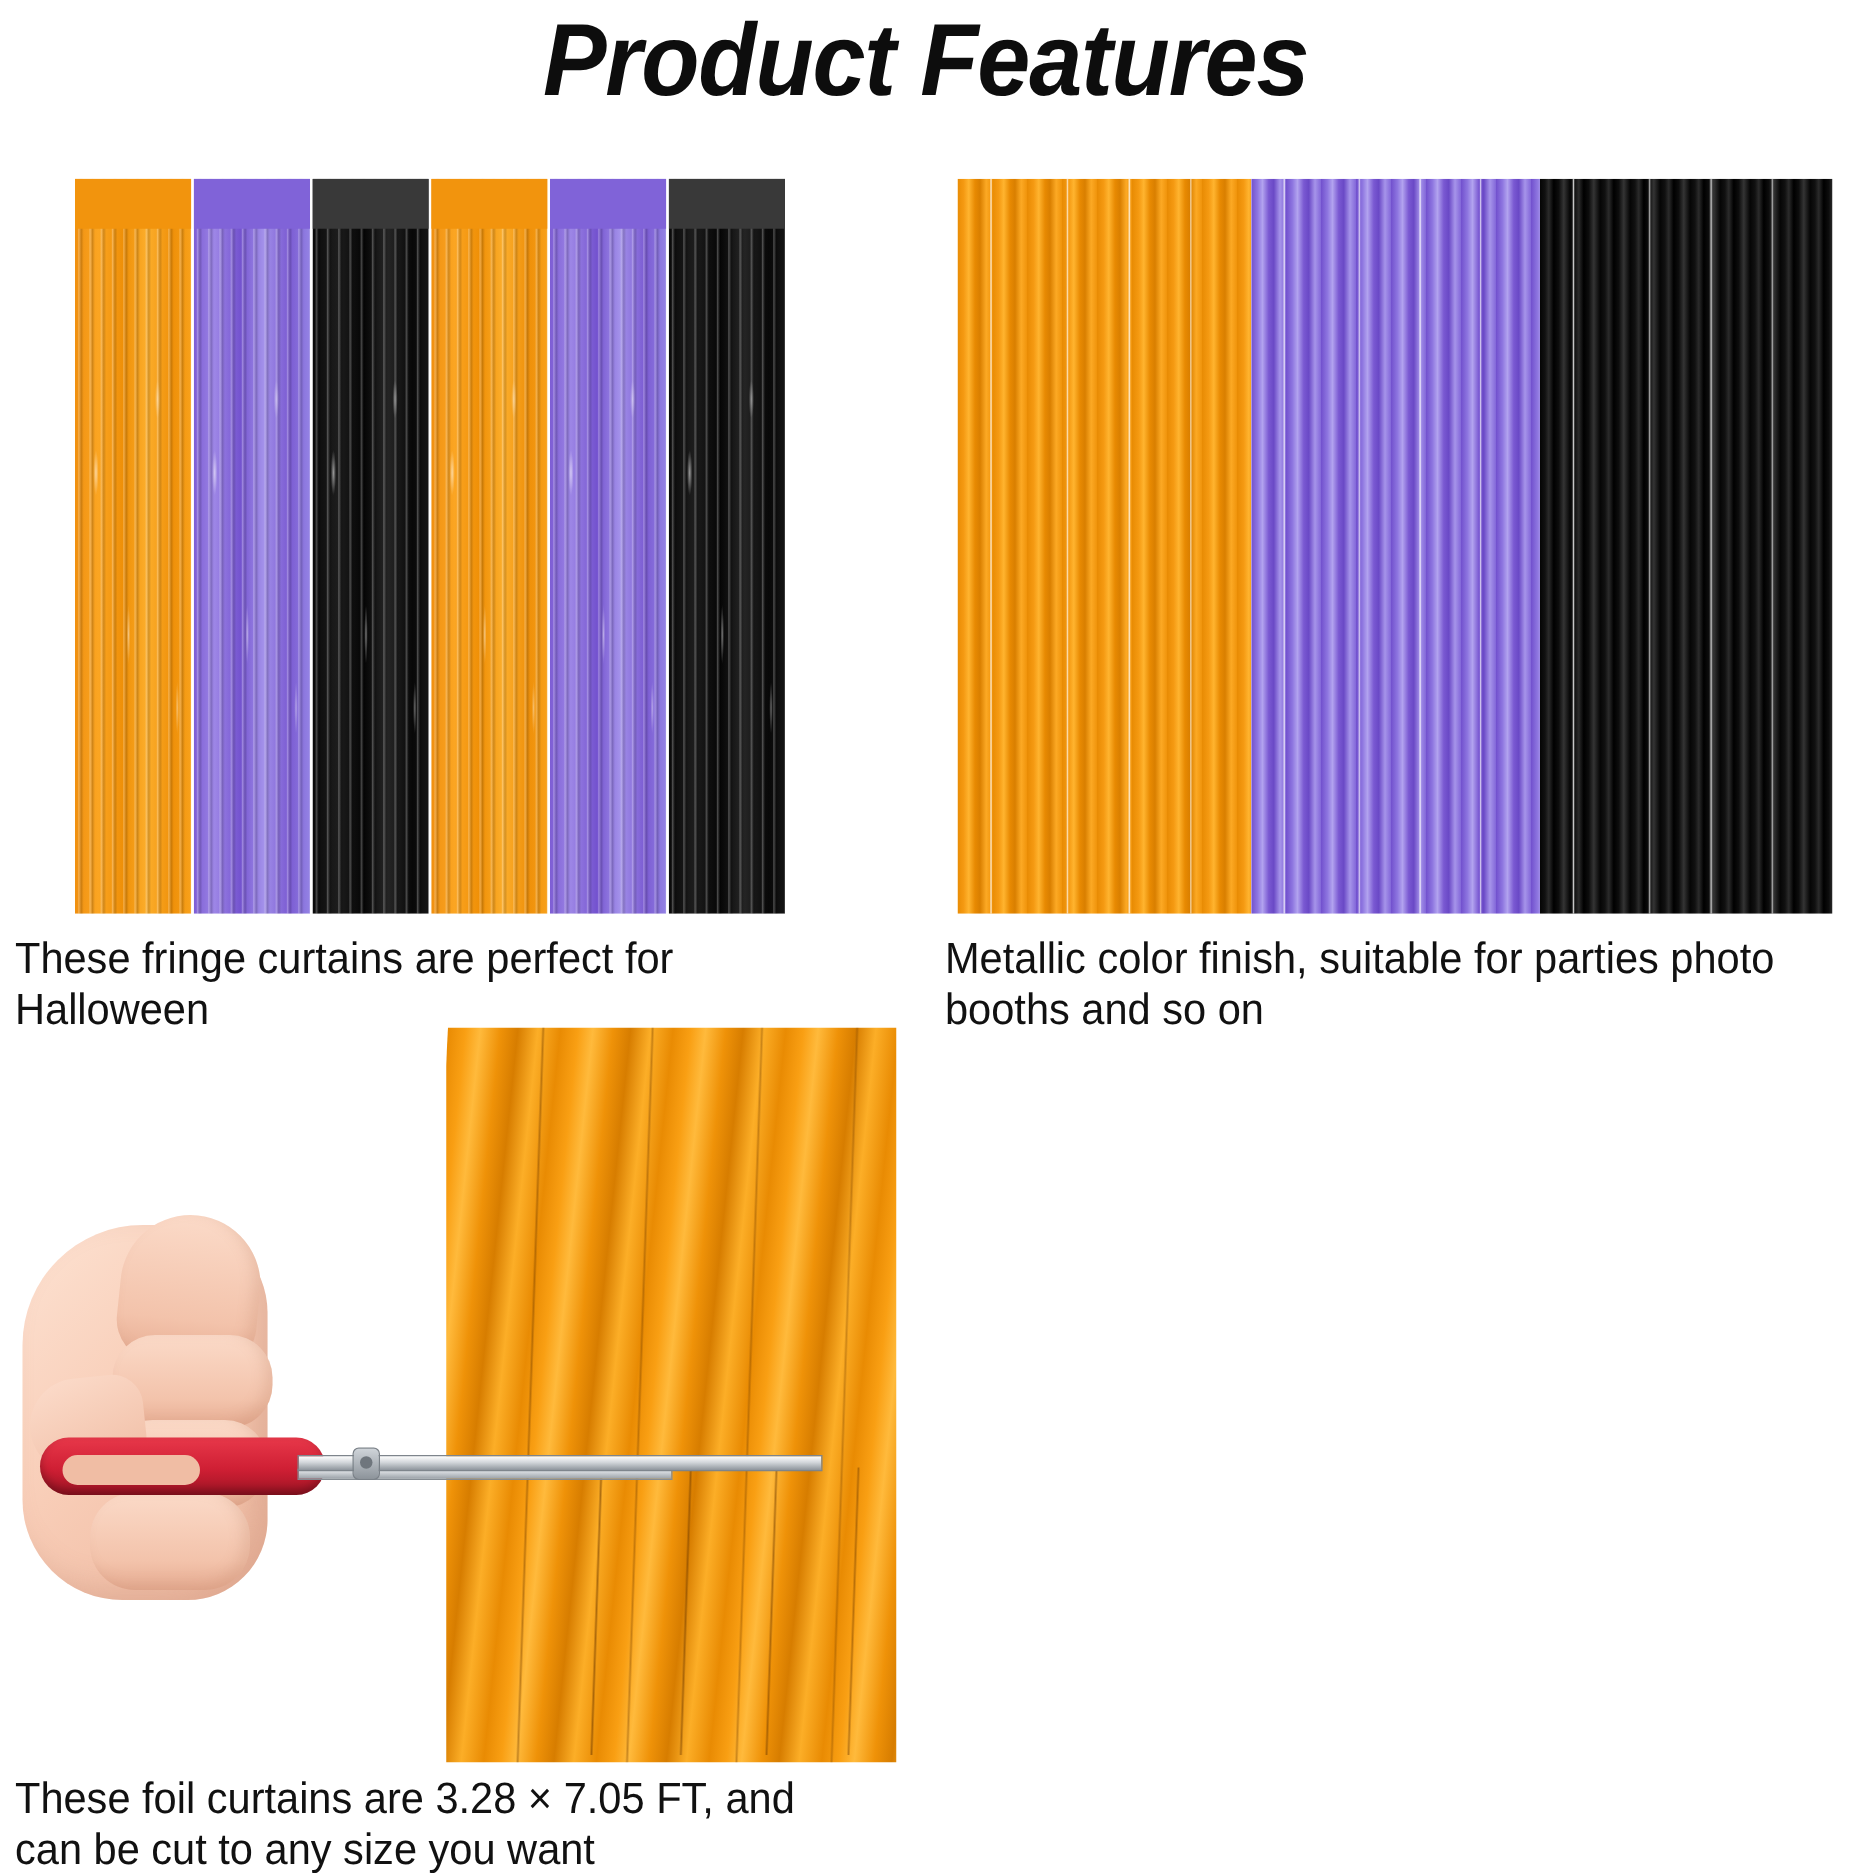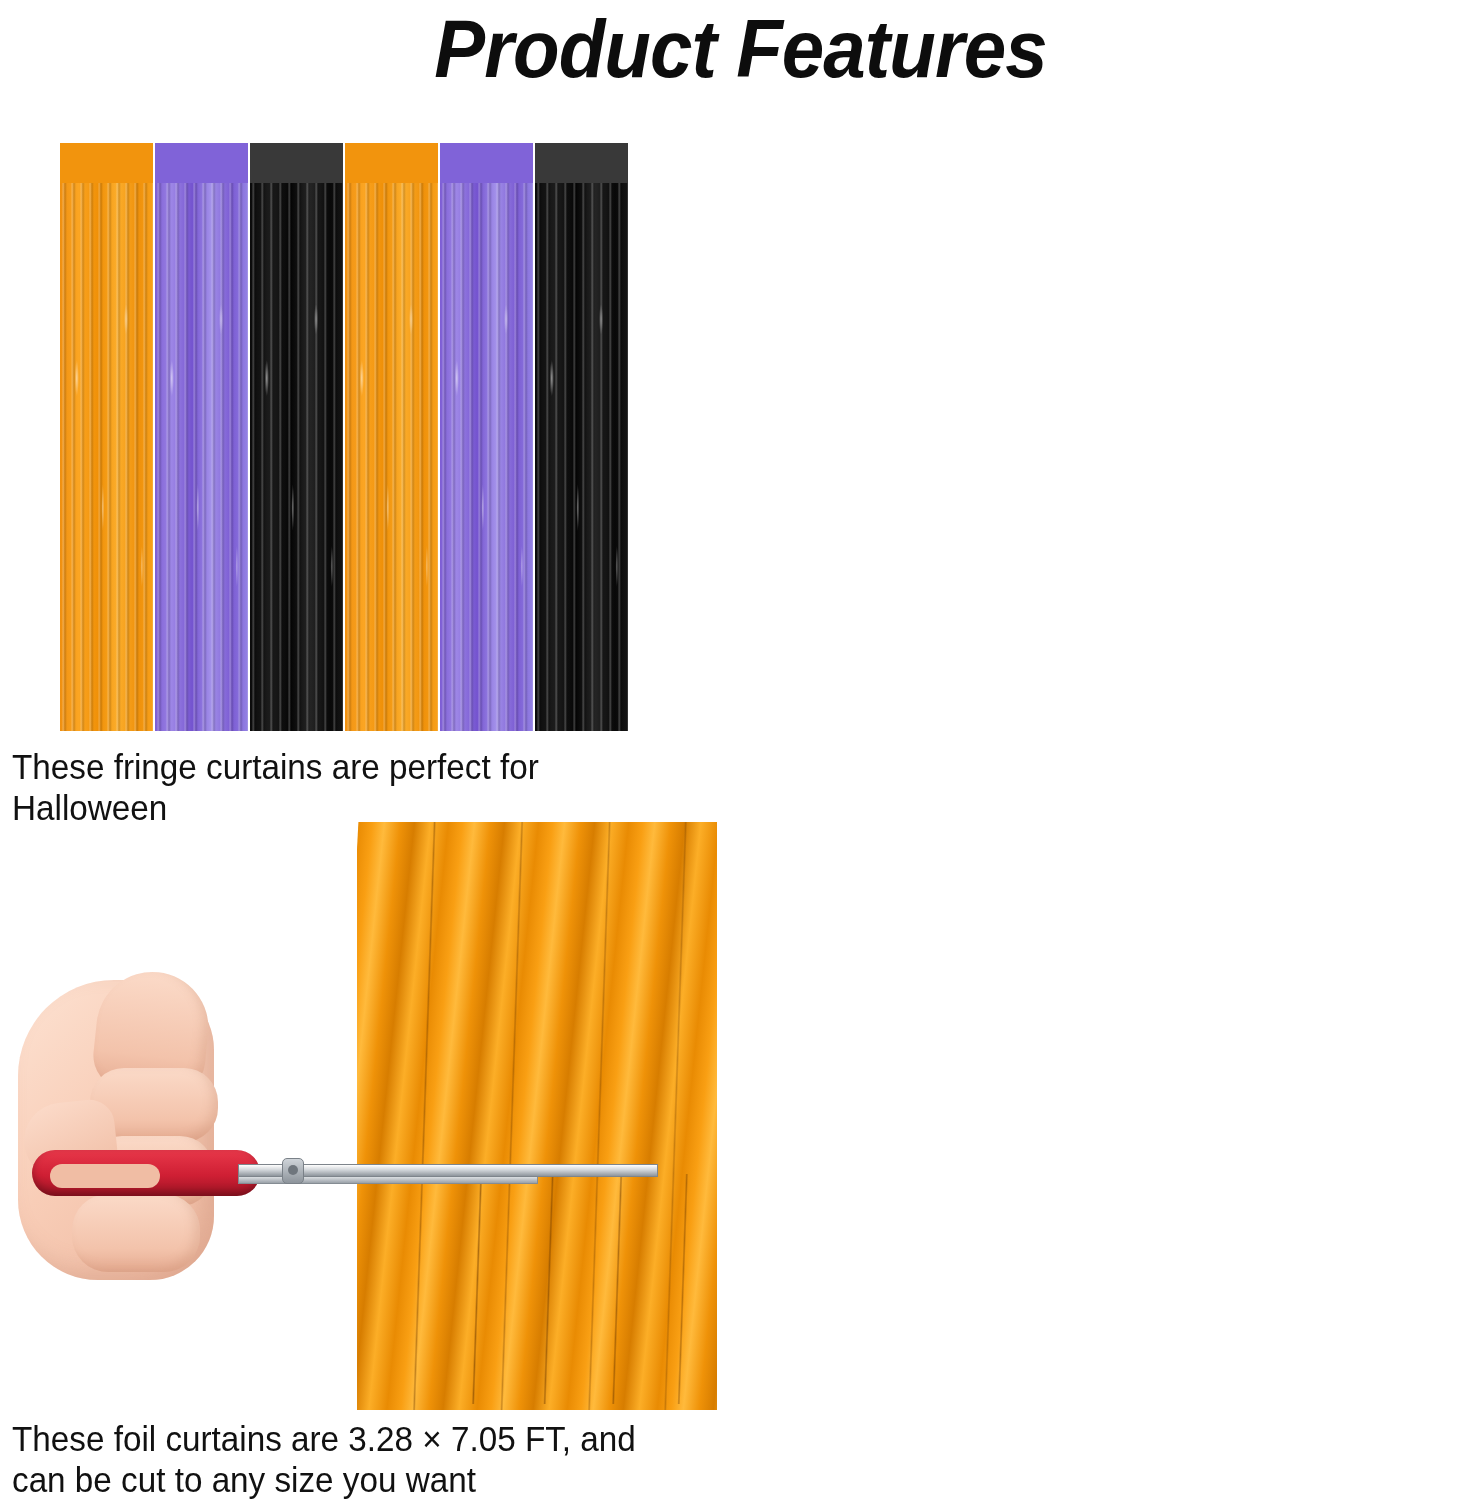--- a/index.html
+++ b/index.html
@@ -331,20 +331,46 @@
           <div class="speckle"></div>
         </div>
 
       </div>
     </div>
 
     <div class="caption" style="top:606px;">These fringe curtains are perfect for Halloween
 parties, gathering and more</div>
   </div>
 
+  <div class="cell cell-tr">
+
+    <div class="photo tr-photo">
+      <div class="tr-bands">
+
+        <div class="tr-band tr-o">
+          <div class="strands-o"></div>
+          <div class="glints"></div>
+        </div>
+
+        <div class="tr-band tr-p">
+          <div class="strands-p"></div>
+          <div class="glints"></div>
+        </div>
+
+        <div class="tr-band tr-k">
+          <div class="strands-k"></div>
+          <div class="glints"></div>
+        </div>
+
+      </div>
+    </div>
+
+    <div class="caption" style="top:606px;">Metallic color finish, suitable for parties photo
+booths and so on</div>
+  </div>
 
   <div class="cell cell-bl">
 
     <div class="photo bl-photo">
 
       <div class="curtain-cut">
         <div class="sheet"></div>
         <div class="strip-lines"></div>
       </div>
 

